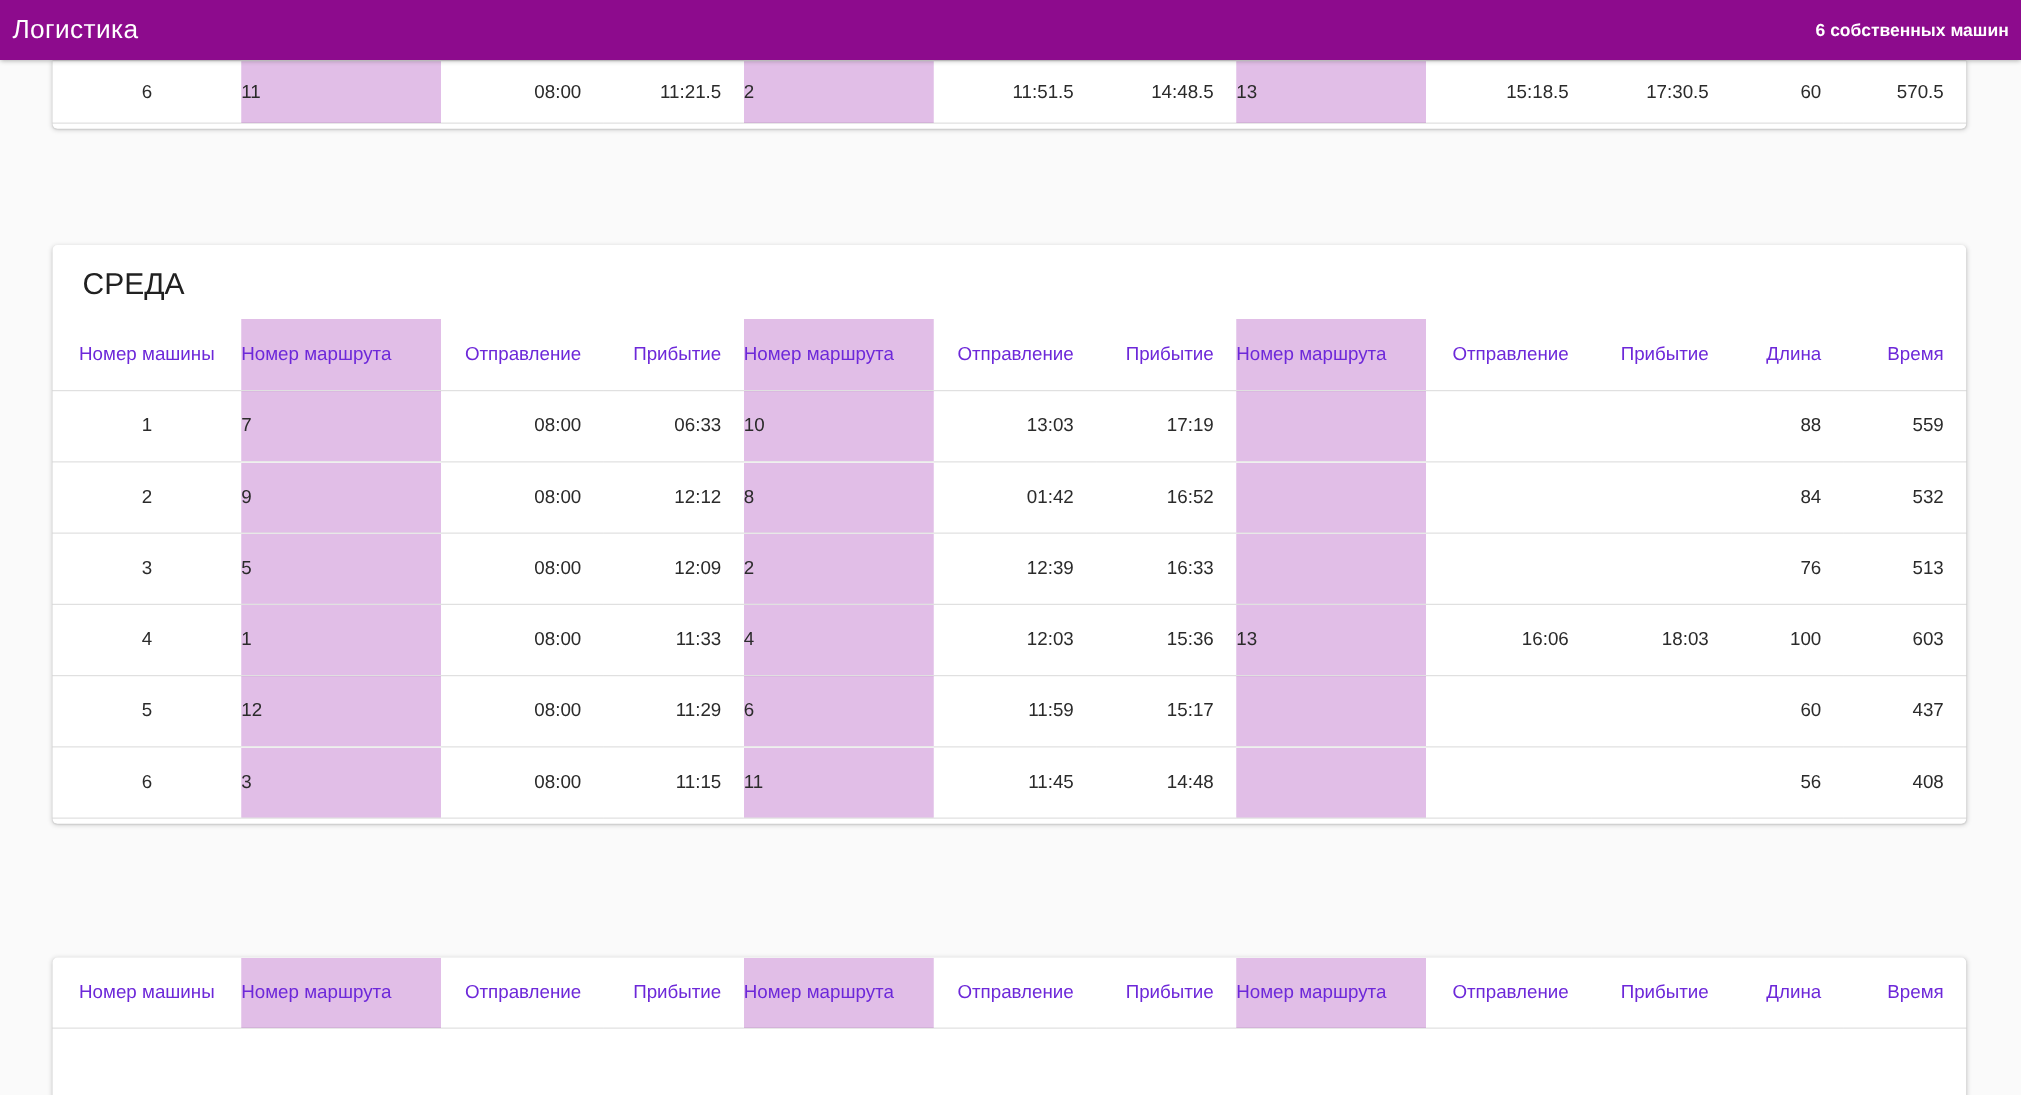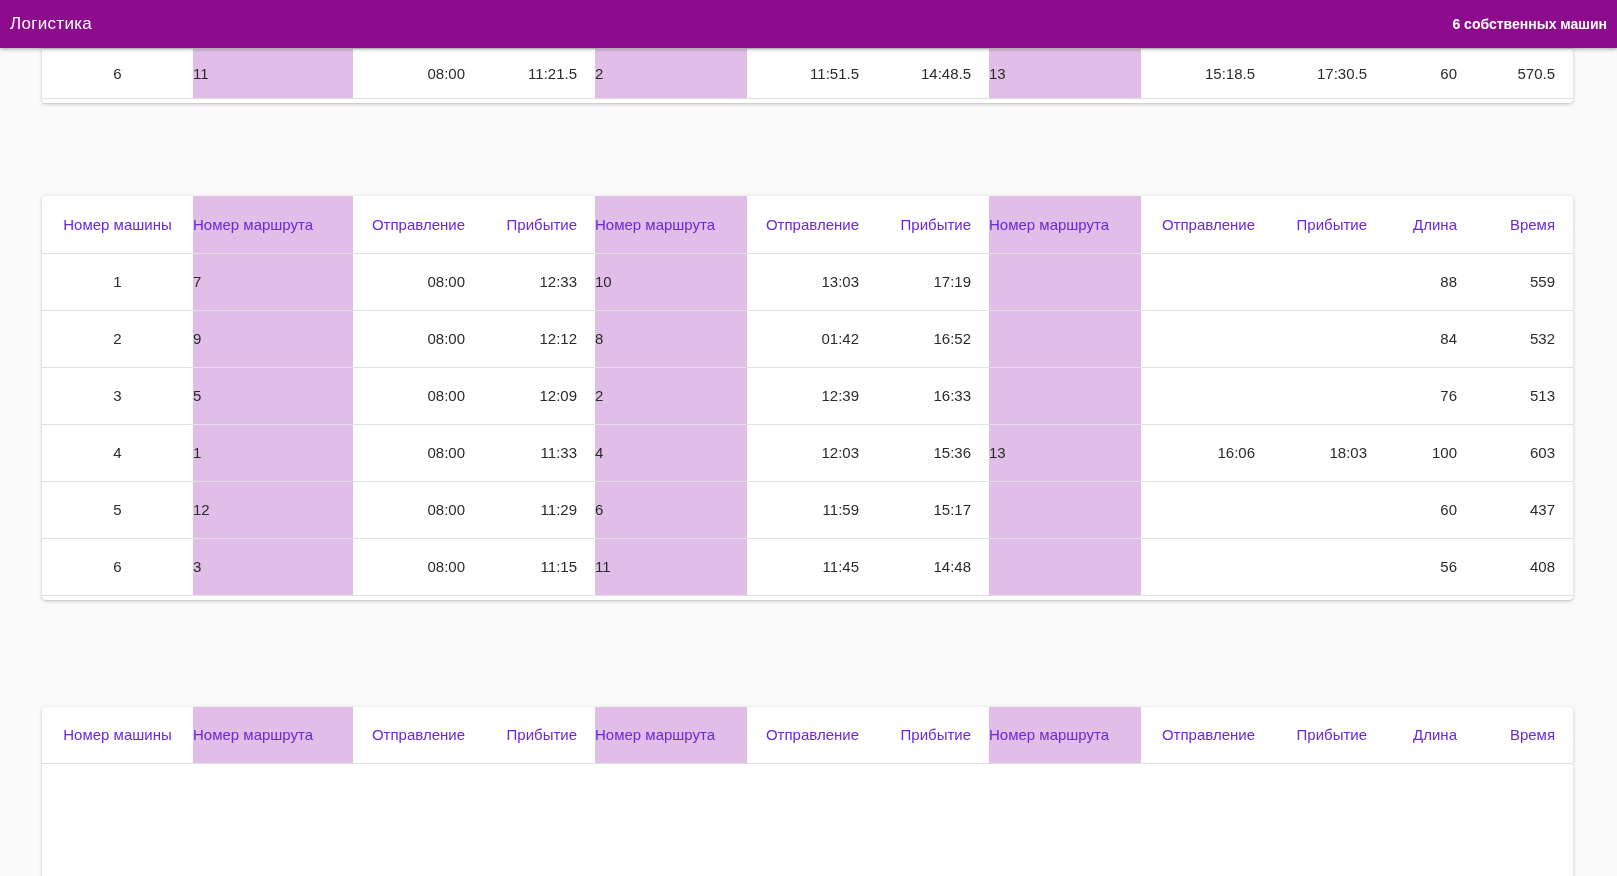--- a/index.html
+++ b/index.html
@@ -12,21 +12,21 @@
   
   .app-bar {
     position: fixed; top: 0; left: 0; width: 1617px; height: 48px;
     background: var(--accent, #8d0b8d);
     color: #ffffff;
     display: flex; align-items: center; justify-content: space-between;
     padding: 0 10px 0 10px;
     z-index: 20;
     box-shadow: 0 1px 4px rgba(0,0,0,0.35);
   }
-  .app-bar .app-title { font-size: 17px; font-weight: 400; letter-spacing: 0.3px; }
+  .app-bar .app-title { font-size: 21px; font-weight: 400; letter-spacing: 0.3px; }
   .app-bar .vehicle-count { font-size: 14px; font-weight: 700; }
 
   
   .content { padding-top: 48px; }
 
   .card {
     background: #ffffff;
     width: 1531px;
     margin-left: 42px;
     border-radius: 4px;
@@ -105,20 +105,21 @@
             <td class="c-num">15:18.5</td>
             <td class="c-num">17:30.5</td>
             <td class="c-num">60</td>
             <td class="c-num">570.5</td>
           </tr>
         </tbody>
     </table>
   </section>
 
   <section class="card card-mid">
+    <h2 class="day-title">СРЕДА</h2>
     <table class="sched">
       <thead>
         <tr>
             <th class="c-center">Номер машины</th>
             <th class="c-route">Номер маршрута</th>
             <th class="c-num">Отправление</th>
             <th class="c-num">Прибытие</th>
             <th class="c-route">Номер маршрута</th>
             <th class="c-num">Отправление</th>
             <th class="c-num">Прибытие</th>
@@ -127,21 +128,21 @@
             <th class="c-num">Прибытие</th>
             <th class="c-num">Длина</th>
             <th class="c-num">Время</th>
           </tr>
       </thead>
       <tbody>
           <tr>
             <td class="c-center">1</td>
             <td class="c-route">7</td>
             <td class="c-num">08:00</td>
-            <td class="c-num">12:33</td>
+            <td class="c-num">06:33</td>
             <td class="c-route">10</td>
             <td class="c-num">13:03</td>
             <td class="c-num">17:19</td>
             <td class="c-route"></td>
             <td class="c-num"></td>
             <td class="c-num"></td>
             <td class="c-num">88</td>
             <td class="c-num">559</td>
           </tr>
           <tr>

